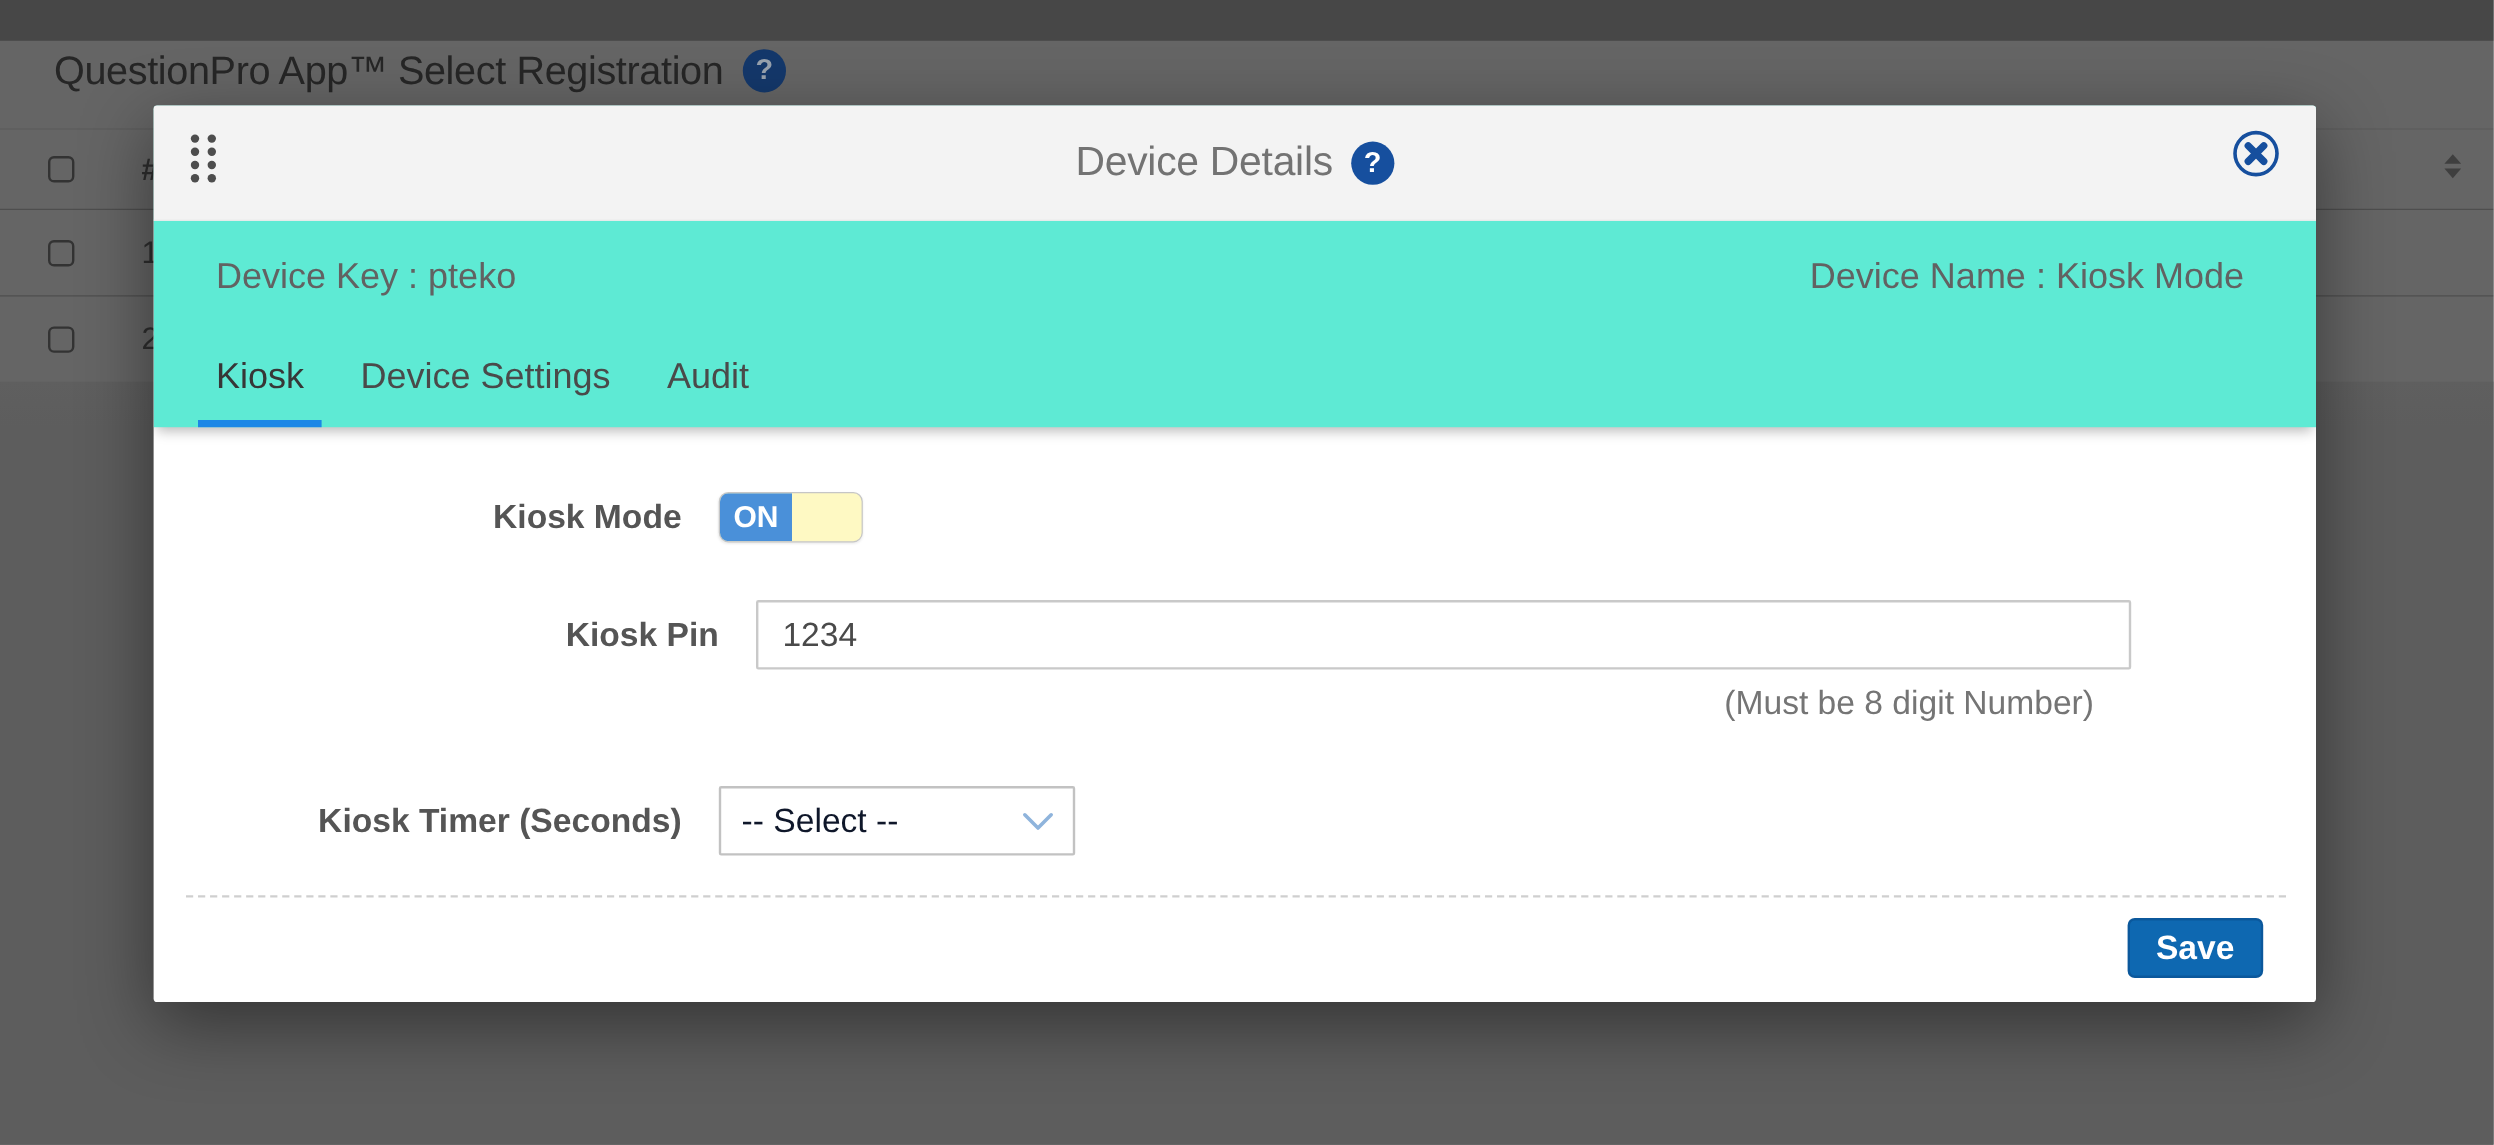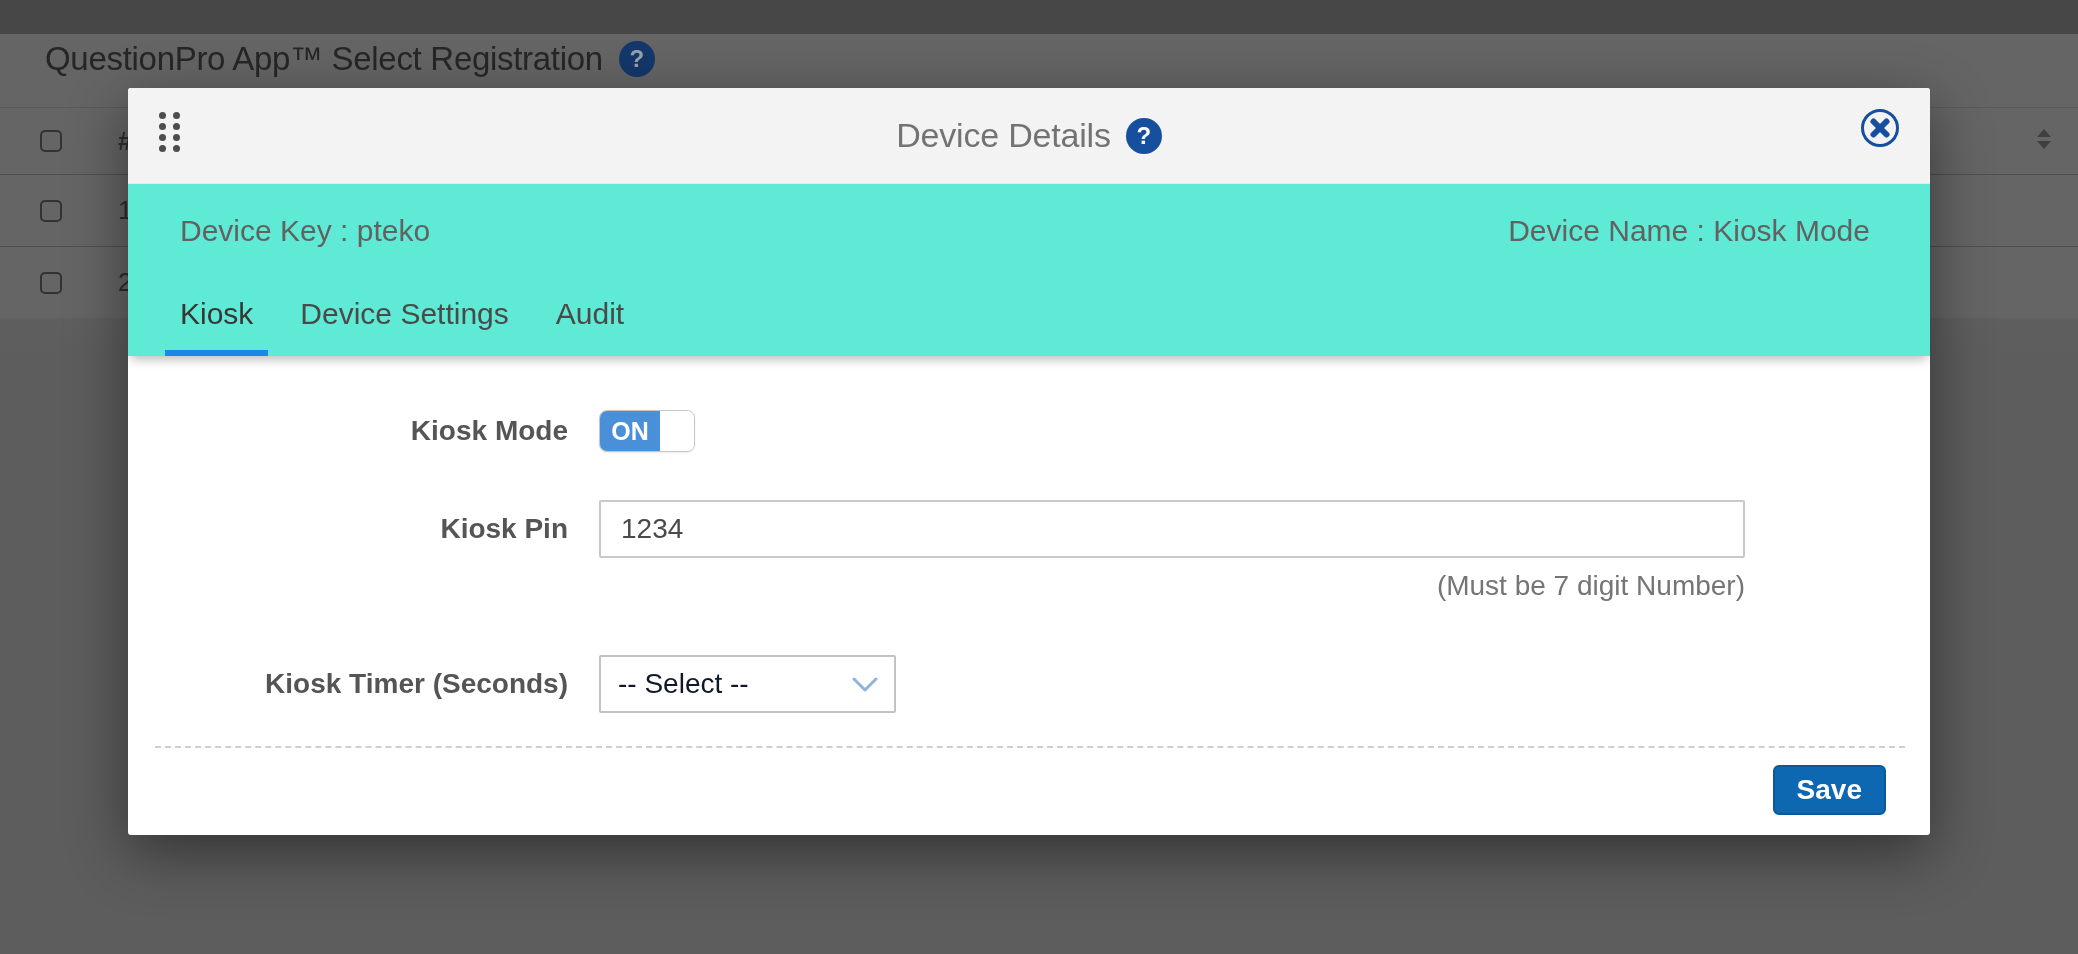--- a/index.html
+++ b/index.html
@@ -55,23 +55,23 @@
   .tabs { height:78px; display:flex; align-items:stretch; padding-left:37px; }
   .tab { display:flex; align-items:center; padding:0 15px; margin-right:17px;
          font-size:30px; color:#4a4a4a; cursor:pointer; border-bottom:6px solid transparent; }
   .tab.active { color:#373737; font-weight:500; border-bottom-color:#1b87e6; }
 
   
   .form-row { position:absolute; left:0; width:100%; display:flex; align-items:center; }
   .form-label { width:440px; text-align:right; font-size:28px; font-weight:700; color:#555555; }
   .ctrl-gap { margin-left:31px; }
 
-  .toggle { width:96px; height:42px; border:1px solid #c6c6c6; border-radius:8px;
+  .toggle { width:120px; height:42px; border:1px solid #c6c6c6; border-radius:8px;
             background:#fef9c3; display:flex; overflow:hidden; cursor:pointer;
-            box-shadow:0 1px 2px rgba(0,0,0,0.08); }
+            box-shadow:0 1px 2px rgba(0,0,0,0.08);flex-direction:column; }
   .toggle-on { width:60px; height:100%; background:#4a90d9; color:#ffffff; font-weight:700;
                font-size:25px; display:flex; align-items:center; justify-content:center; }
   .toggle-knob { flex:1; background:#ffffff; }
 
   .text-input { width:1146px; height:58px; border:2px solid #c9c9c9; border-radius:2px;
                 font-family:inherit; font-size:28px; color:#4a4a4a; padding:0 20px; background:#ffffff; }
 
   .hint { position:absolute; top:482px; right:185px; font-size:28px; color:#757575; }
 
   .select { position:relative; width:297px; height:58px; border:2px solid #c2c2c2; border-radius:2px;
@@ -159,26 +159,26 @@
   </div>
 
   <div class="form-row" style="top:322px; height:42px;">
     <label class="form-label">Kiosk Mode</label>
     <span class="toggle ctrl-gap">
       <span class="toggle-on">ON</span>
       <span class="toggle-knob"></span>
     </span>
   </div>
 
-  <div class="form-row" style="top:412px; height:58px;">
+  <div class="form-row" style="top:412px; height:58px;margin-left:31px;">
     <label class="form-label">Kiosk Pin</label>
     <input class="text-input ctrl-gap" type="text" value="1234" style="">
   </div>
 
-  <div class="hint">(Must be 7 digit Number)</div>
+  <div class="hint">(Must be 8 digit Number)</div>
 
   <div class="form-row" style="top:567px; height:58px;">
     <label class="form-label">Kiosk Timer (Seconds)</label>
     <span class="select ctrl-gap">
       <span>-- Select --</span>
       <span class="chev">
         <svg width="26" height="16" viewBox="0 0 26 16">
             <polyline points="2,2 13,13 24,2" fill="none" stroke="#8fb4dc" stroke-width="3" stroke-linecap="round" stroke-linejoin="round"></polyline>
           </svg>
       </span>

